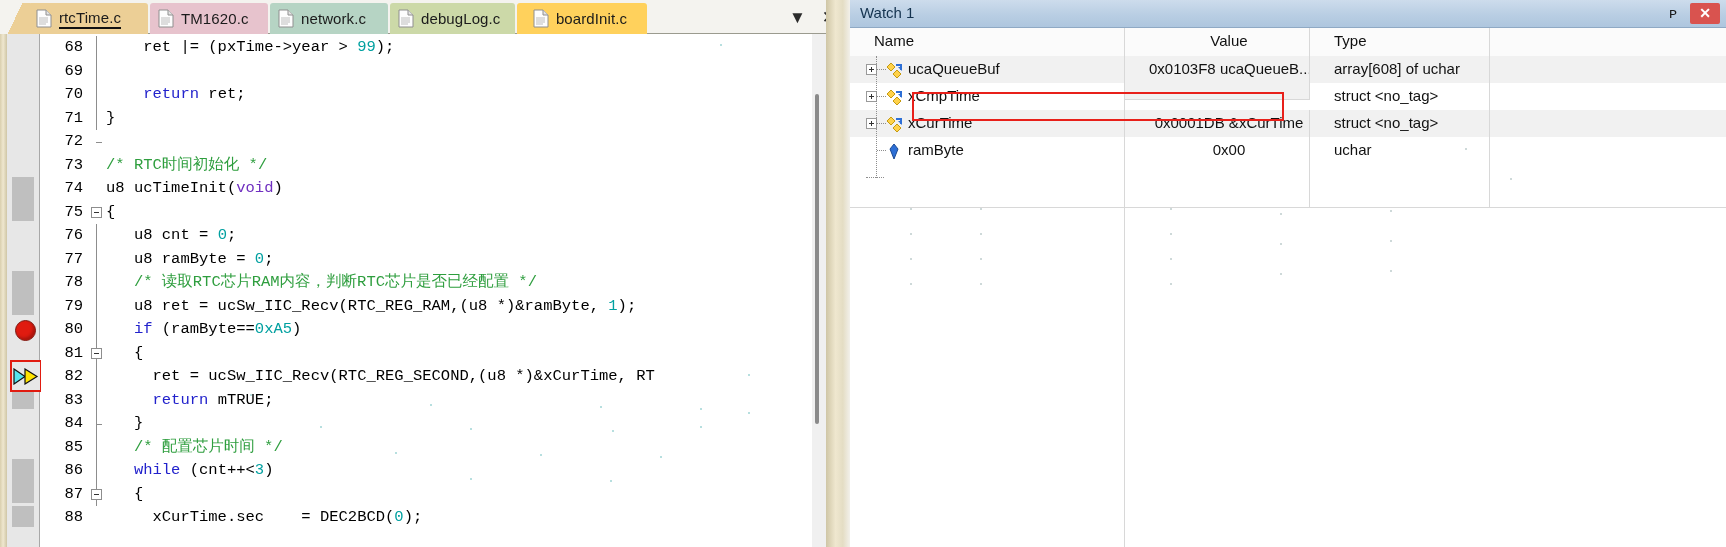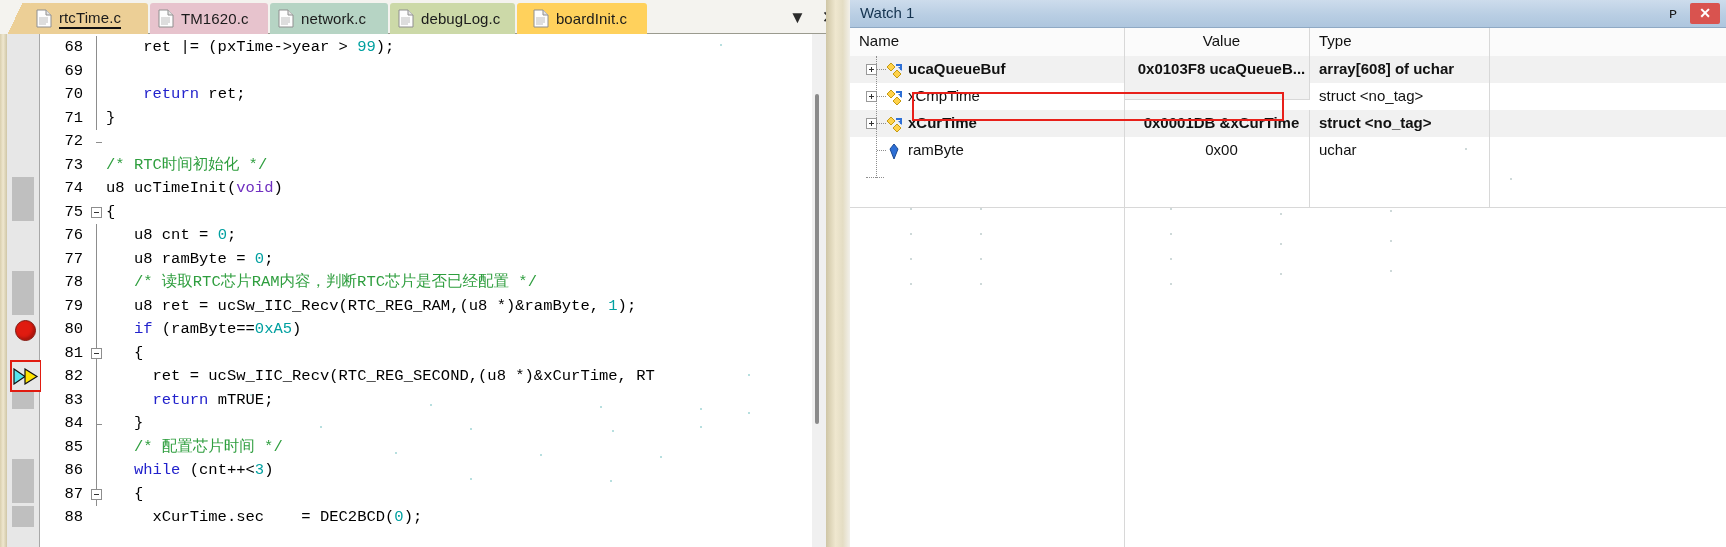--- a/index.html
+++ b/index.html
@@ -171,32 +171,32 @@
 
   #watch-table {
     position:absolute; left: 0; top: 28px;
     width: 876px; height: 519px;
     background:#ffffff;
     font-size: 15px; color:#111;
   }
   .wrow { position:absolute; left: 0; width: 876px; height: 27px; box-sizing:border-box; }
   .wcell {
     position:absolute; top:0; height:44px; line-height: 26px;
-    box-sizing:border-box; padding-left: 9px;
+    box-sizing:border-box; padding-left: 24px;
     overflow:hidden; white-space:nowrap;
     border-right: 1px solid #d8d8d8;
     border-bottom: 1px solid #d8d8d8;
   }
   .c-name  { left: 0px;   width: 275px; }
   .c-value { left: 275px; width: 185px; text-align: center; }
   .c-type  { left: 460px; width: 180px; }
   .c-pad   { left: 640px; width: 236px; border-right:none; }
 
   .hdr .wcell { background:#fbfbfb; color:#111; font-size:15px; border-bottom:1px solid #c8c8c8; }
-  .alt .wcell { background:#f1f1f1;font-weight:bold; }
+  .alt .wcell { background:#f1f1f1; }
   .wht .wcell { background:#ffffff; }
 
   .expander {
     position:absolute; left: 16px; top: 8px;
     width: 11px; height: 11px; border:1px solid #9a9a9a;
     background:#fff; box-sizing:border-box;
   }
   .expander::before { content:""; position:absolute; left:2px; top:4px; width:5px; height:1px; background:#333; }
   .expander::after  { content:""; position:absolute; left:4px; top:2px; width:1px; height:5px; background:#333; }
 

